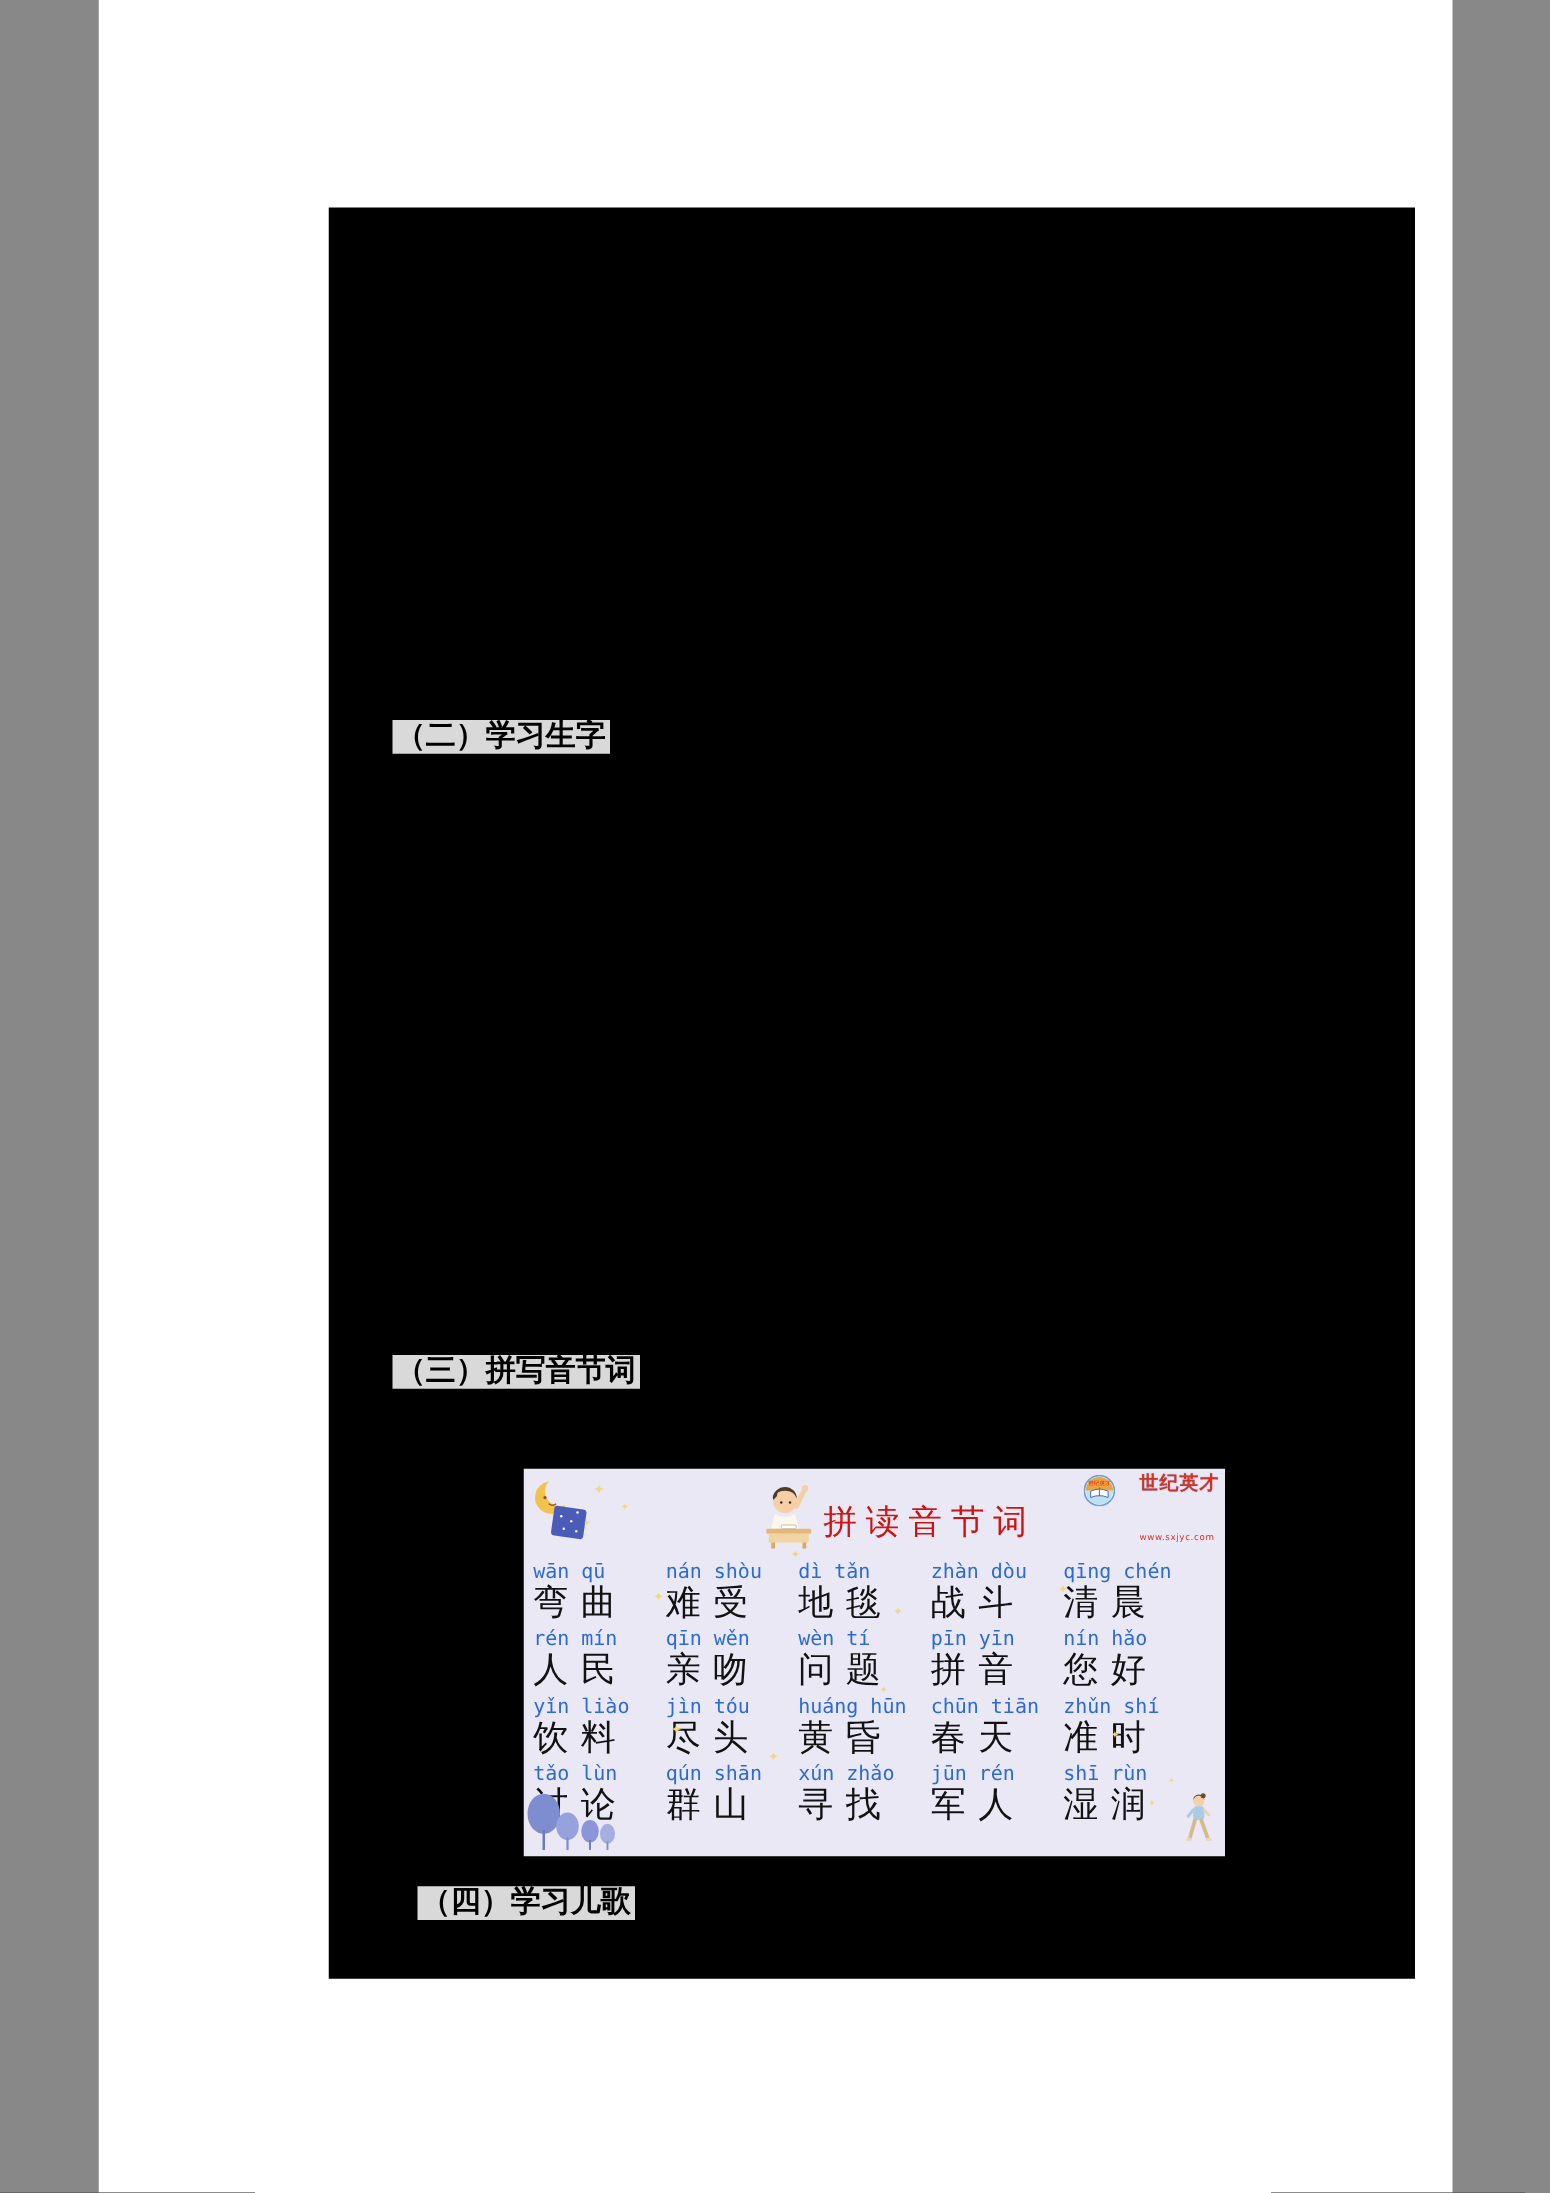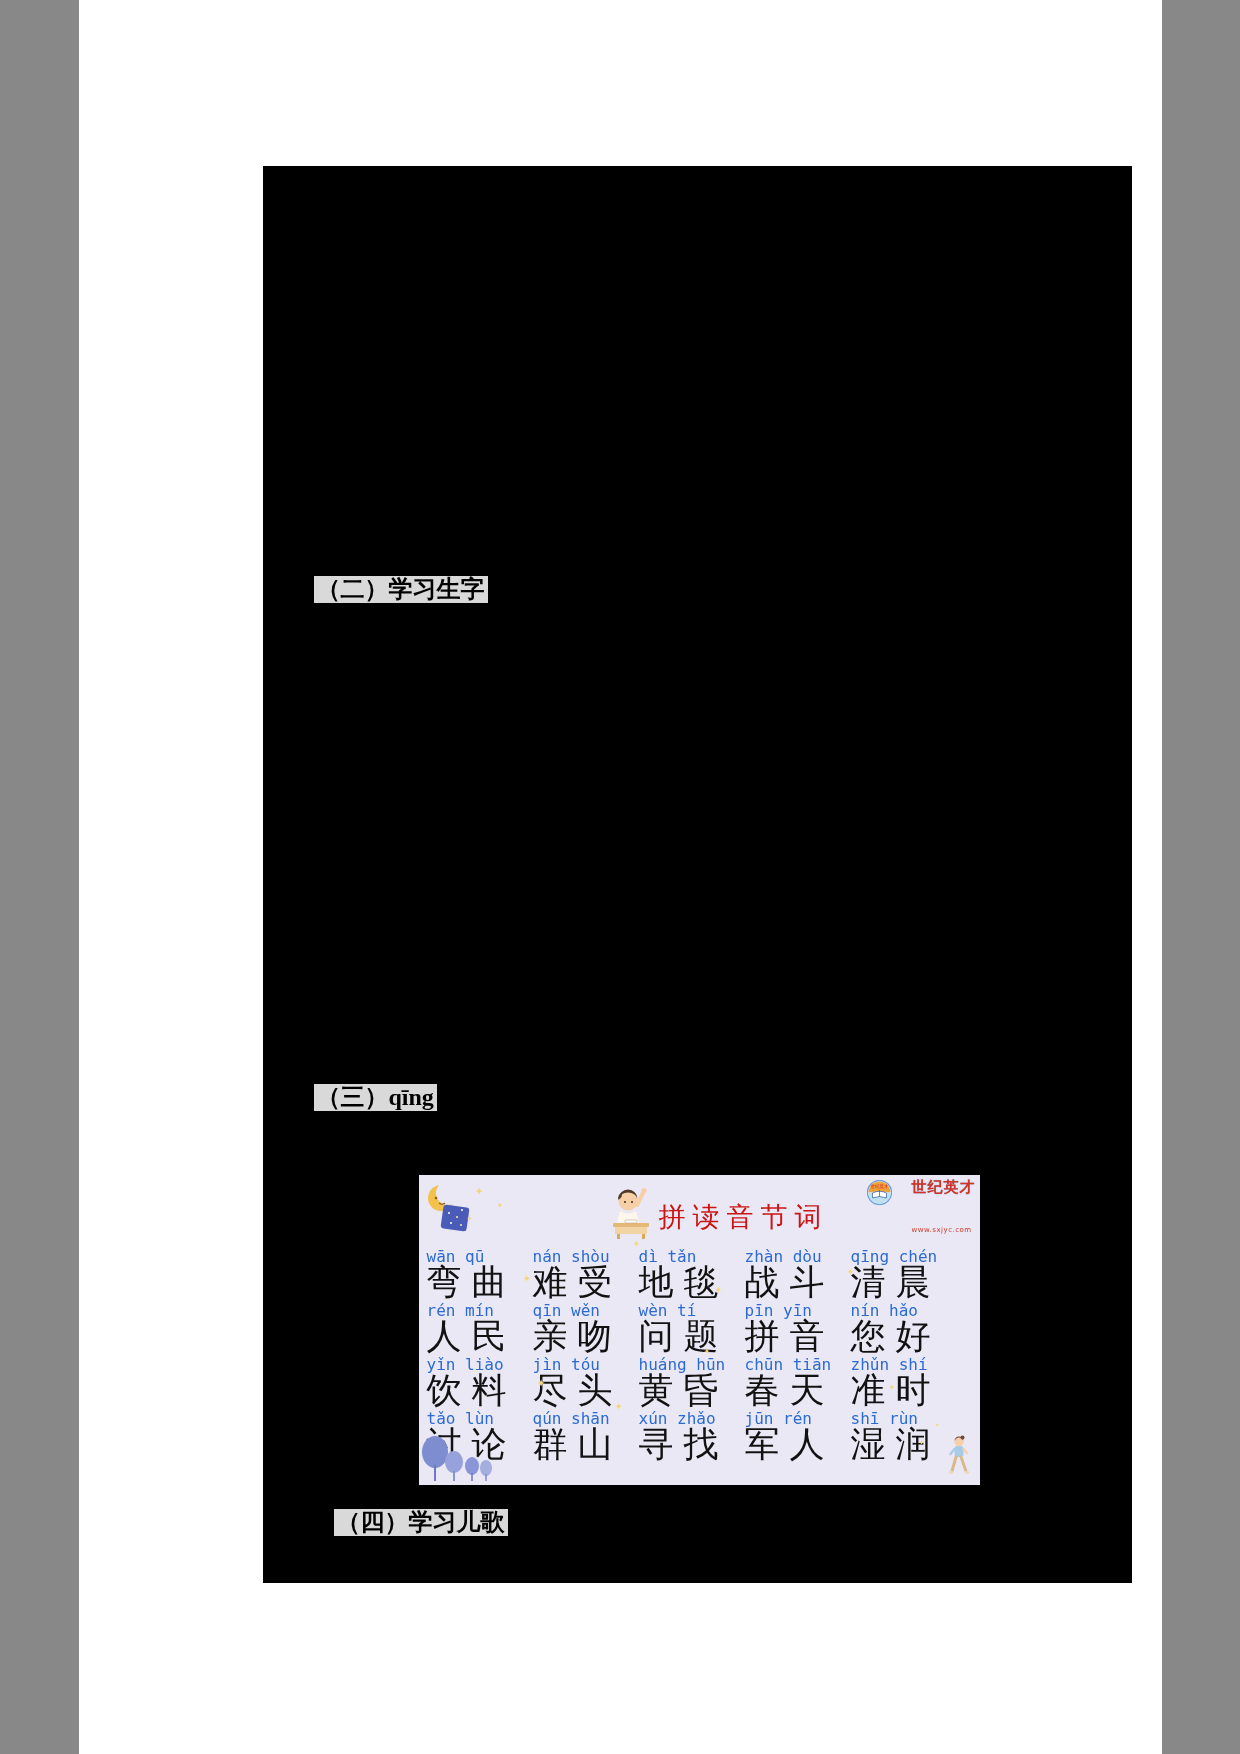--- a/index.html
+++ b/index.html
@@ -81,21 +81,21 @@
   }
   .cell{overflow:visible;}
   .pinyin{
     font-family:"DejaVu Sans Mono", monospace;
     font-size:16px;
     line-height:20px;
     color:var(--pinyin-blue,#2b6bd3);
     white-space:nowrap;
   }
   .hanzi{
-    font-size:35px;
+    font-size:28px;
     line-height:31px;
     color:var(--hanzi-color,#111);
     letter-spacing:10px;
     margin-right:-10px;
     font-weight:500;
     white-space:nowrap;
   }
   .deco{position:absolute;}
   .moon-deco{left:5px;top:6px;}
   .boy-deco{left:188px;top:12px;}
@@ -109,21 +109,21 @@
   }
 </style>
 </head>
 <body>
 
 <div class="page" style="--card-bg: #eae8f5; --pinyin-blue: #2b6bd3; --hanzi-color: #121212; --title-red: #cc1414; --logo-red: #d43222; --star-gold: #f1d77e; --heading-bg: #d9d9d9;">
   <div class="black-canvas">
 
     <div class="section-heading heading-2">（二）学习生字</div>
 
-    <div class="section-heading heading-3">（三）qīng</div>
+    <div class="section-heading heading-3">（三）拼写音节词</div>
 
     <div class="section-heading heading-4">（四）学习儿歌</div>
 
     <div class="pinyin-card">
 
       <span class="deco moon-deco">
         <svg width="54" height="56" viewBox="0 0 54 56">
           <circle cx="17" cy="17" r="13" fill="#f2c24d"></circle>
           <circle cx="24" cy="12" r="12" fill="#eae8f5"></circle>
           <circle cx="12" cy="17" r="1.3" fill="#8a5a20"></circle>

